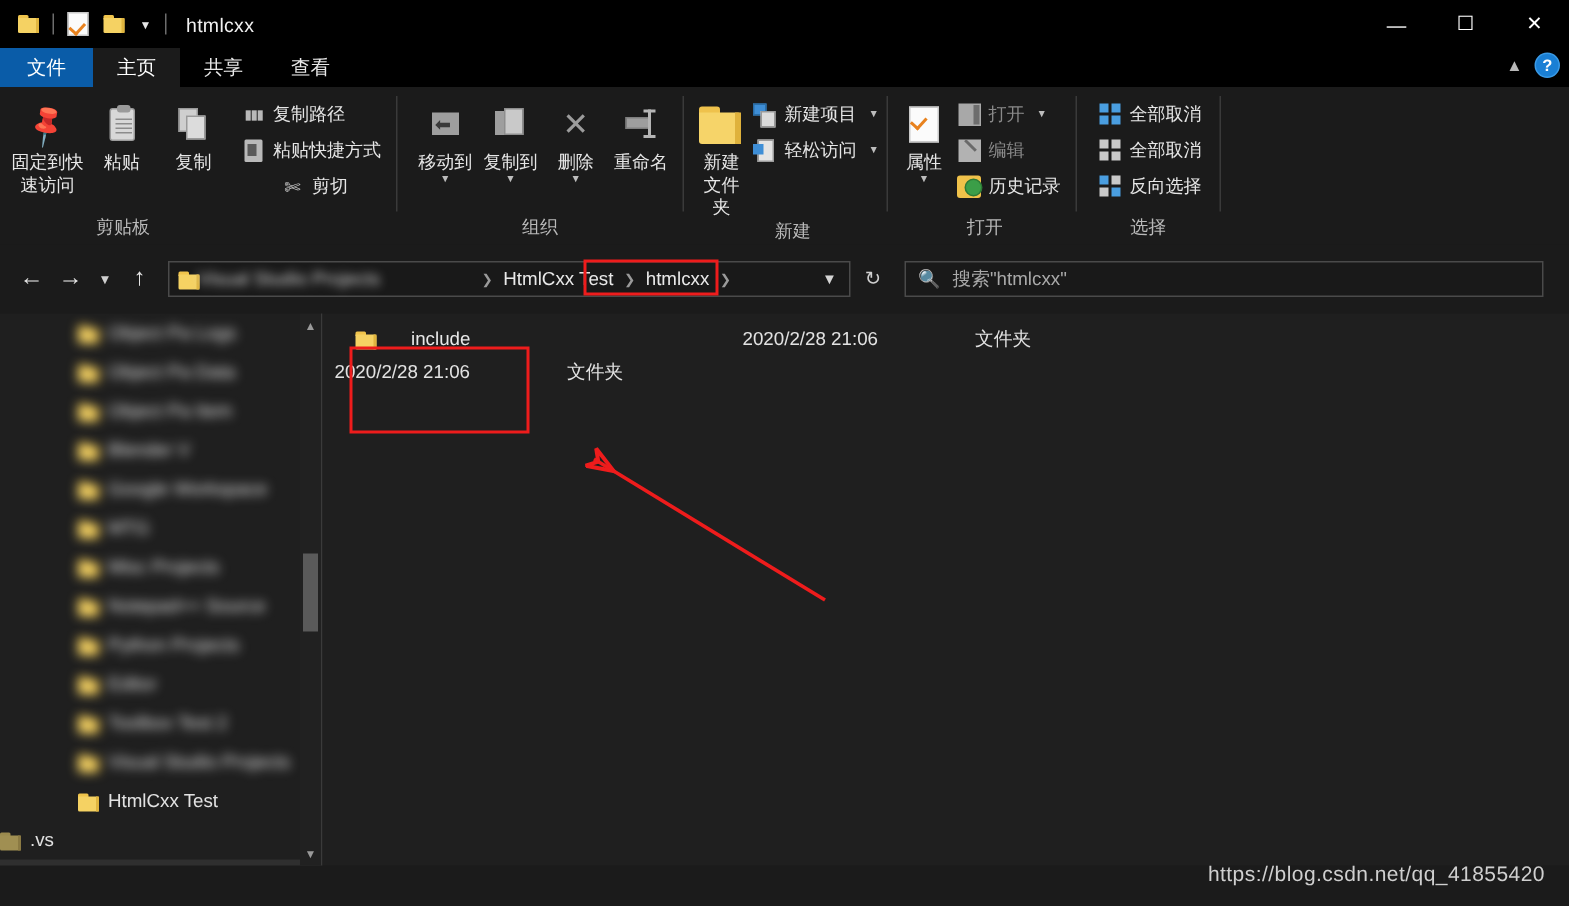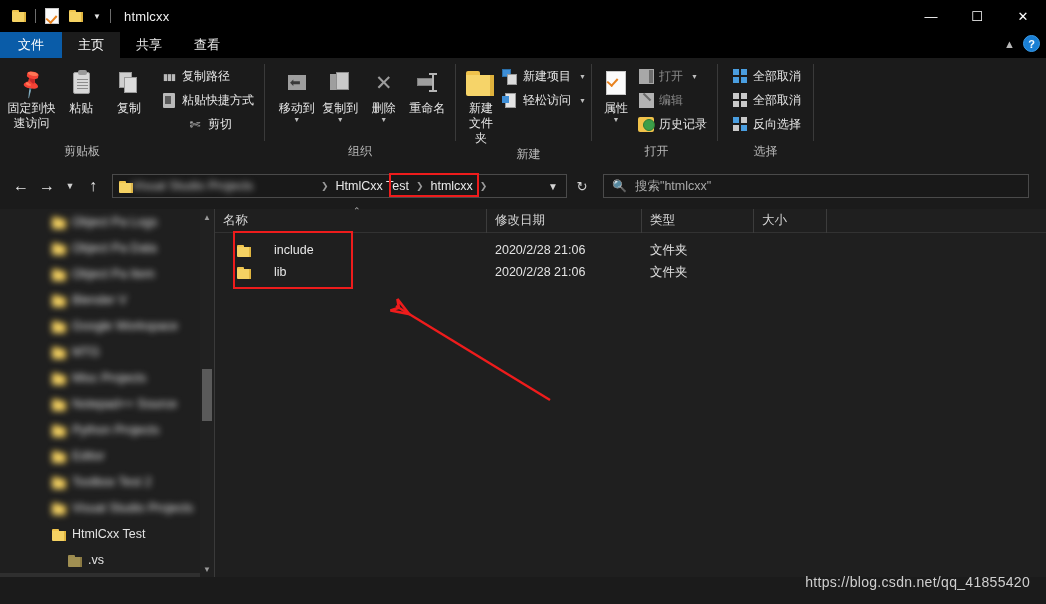--- a/index.html
+++ b/index.html
@@ -593,21 +593,21 @@
             <span>Visual Studio Projects</span>
           </div>
 
         <div class="tree-row" style="padding-left:52px">
           <span class="folder small">
               <span class="tab"></span>
               <span class="body"></span>
             </span>
           <span>HtmlCxx Test</span>
         </div>
-        <div class="tree-row" style="padding-left:68px">
+        <div class="tree-row" style="">
           <span class="folder small dim">
               <span class="tab"></span>
               <span class="body"></span>
             </span>
           <span>.vs</span>
         </div>
         <div class="tree-row sel" style="padding-left:68px;width:214px">
           
           
         </div>
@@ -617,58 +617,35 @@
       <div class="navscroll">
         <div class="arrow" style="top:0">▲</div>
         <div class="thumb" style="top:160px;height:52px"></div>
         <div class="arrow" style="bottom:0">▼</div>
       </div>
     </div>
 
     <div class="splitter"></div>
 
     <div class="filepane">
-      <div class="colhead">
-        <div class="col c-name">
-          <span>名称</span>
-          <span class="sortmark">⌃</span>
-        </div>
-        <div class="col c-date">
-          <span>修改日期</span>
-        </div>
-        <div class="col c-type">
-          <span>类型</span>
-        </div>
-        <div class="col c-size">
-          <span>大小</span>
-        </div>
-        <div class="col c-blank"></div>
-      </div>
 
       <div style="padding-top:6px">
         <div class="filerow">
           <div class="fr-name">
             <span class="folder small">
                 <span class="tab"></span>
                 <span class="body"></span>
               </span>
             <span>include</span>
           </div>
           <div class="fr-date">2020/2/28 21:06</div>
           <div class="fr-type">文件夹</div>
           <div class="fr-size"></div>
         </div>
         <div class="filerow">
-          <div class="fr-name">
-            <span class="folder small">
-                <span class="tab"></span>
-                <span class="body"></span>
-              </span>
-            <span>lib</span>
-          </div>
           <div class="fr-date">2020/2/28 21:06</div>
           <div class="fr-type">文件夹</div>
           <div class="fr-size"></div>
         </div>
       </div>
     </div>
   </div>
 
 
   <div class="watermark">https://blog.csdn.net/qq_41855420</div>

